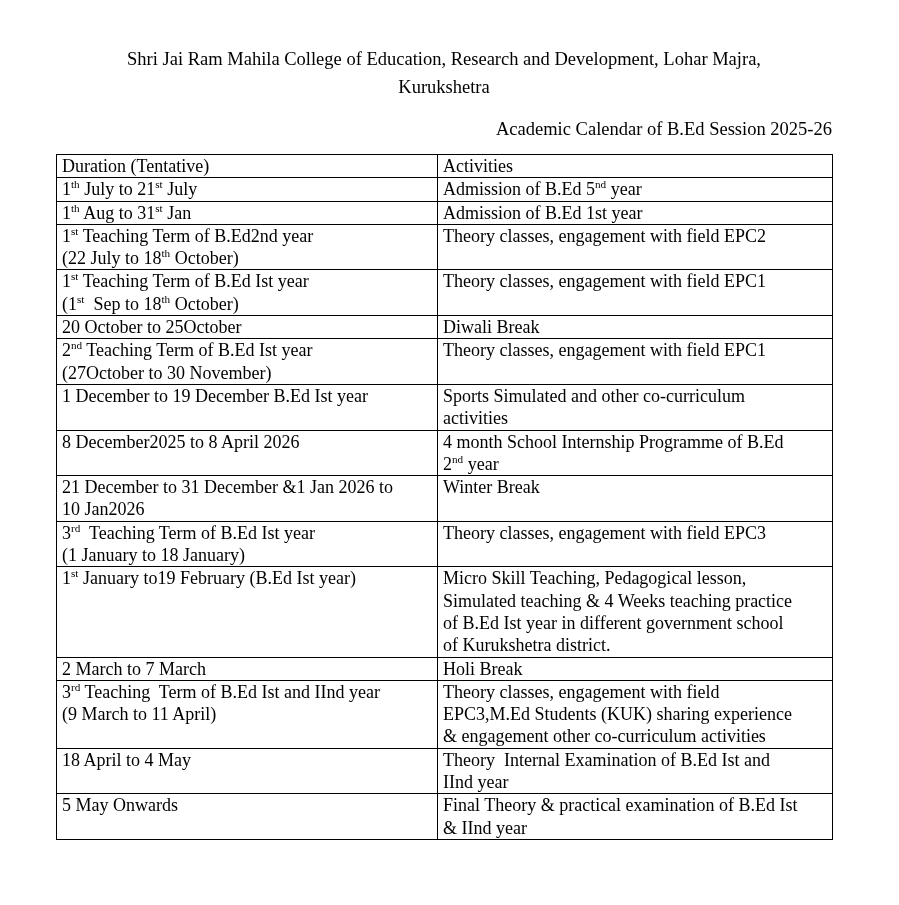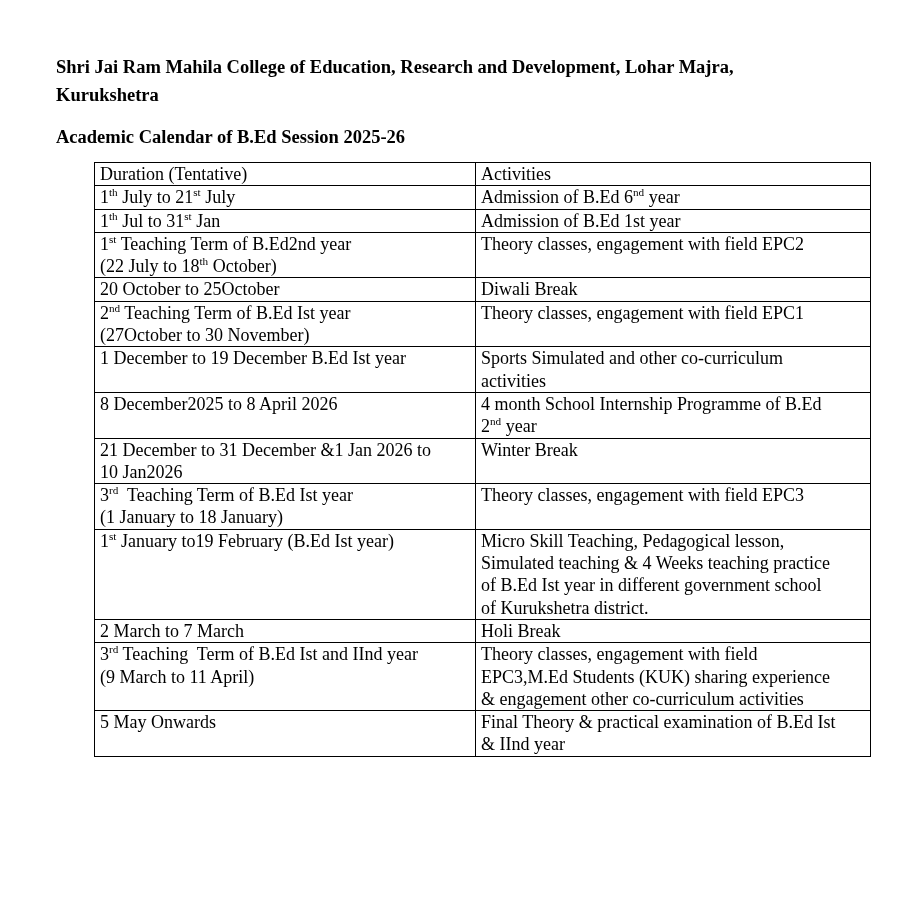--- a/index.html
+++ b/index.html
@@ -10,44 +10,44 @@
     font-family: "Liberation Serif", "DejaVu Serif", serif;
   }
   .page {
     position: relative;
     width: 899px;
     height: 905px;
     background: #ffffff;
     overflow: hidden;
   }
   .doc-title {
-    margin: 8px;
+    margin: 0;
     padding-top: 45px;
     width: 776px;
     margin-left: 56px;
-    text-align: left;
+    text-align: center;
     font-size: 18.5px;
-    font-weight: bold;
+    font-weight: normal;
     line-height: 28px;
   }
   .doc-subtitle {
     margin: 14px;
     margin-top: 17px;
     width: 776px;
     margin-left: 56px;
-    text-align: left;
+    text-align: right;
     font-size: 18.5px;
-    font-weight: bold;
+    font-weight: normal;
     line-height: 22px;
   }
   table.calendar {
     border-collapse: collapse;
     table-layout: fixed;
     width: 776px;
-    margin-left: 94px;
+    margin-left: 56px;
     margin-top: 13px;
     font-size: 18px;
   }
   table.calendar col.c1 { width: 381px; }
   table.calendar col.c2 { width: 395px; }
   table.calendar th,
   table.calendar td {
     border: 1px solid #000000;
     vertical-align: top;
     text-align: left;
@@ -79,29 +79,33 @@
     </colgroup>
     <thead>
       <tr>
         <th>Duration (Tentative)</th>
         <th>Activities</th>
       </tr>
     </thead>
     <tbody id="calendar-body">
         <tr>
           <td><span>1</span><sup>th</sup><span> July to 21</span><sup>st</sup><span> July</span></td>
-          <td><span>Admission of B.Ed 6</span><sup>nd</sup><span> year</span></td>
+          <td><span>Admission of B.Ed 5</span><sup>nd</sup><span> year</span></td>
         </tr>
         <tr>
-          <td><span>1</span><sup>th</sup><span> Jul to 31</span><sup>st</sup><span> Jan</span></td>
+          <td><span>1</span><sup>th</sup><span> Aug to 31</span><sup>st</sup><span> Jan</span></td>
           <td><span>Admission of B.Ed 1st year</span></td>
         </tr>
         <tr>
           <td><span>1</span><sup>st</sup><span> Teaching Term of B.Ed2nd year</span><br><span>(22 July to 18</span><sup>th</sup><span> October)</span></td>
           <td><span>Theory classes, engagement with field EPC2</span></td>
+        </tr>
+        <tr>
+          <td><span>1</span><sup>st</sup><span> Teaching Term of B.Ed Ist year</span><br><span>(1</span><sup>st</sup><span>  Sep to 18</span><sup>th</sup><span> October)</span></td>
+          <td><span>Theory classes, engagement with field EPC1</span></td>
         </tr>
         <tr>
           <td><span>20 October to 25October</span></td>
           <td><span>Diwali Break</span></td>
         </tr>
         <tr>
           <td><span>2</span><sup>nd</sup><span> Teaching Term of B.Ed Ist year</span><br><span>(27October to 30 November)</span></td>
           <td><span>Theory classes, engagement with field EPC1</span></td>
         </tr>
         <tr>
@@ -126,18 +130,22 @@
         </tr>
         <tr>
           <td><span>2 March to 7 March</span></td>
           <td><span>Holi Break</span></td>
         </tr>
         <tr>
           <td><span>3</span><sup>rd</sup><span> Teaching  Term of B.Ed Ist and IInd year</span><br><span>(9 March to 11 April)</span></td>
           <td><span>Theory classes, engagement with field</span><br><span>EPC3,M.Ed Students (KUK) sharing experience</span><br><span>&amp; engagement other co-curriculum activities</span></td>
         </tr>
         <tr>
+          <td><span>18 April to 4 May</span></td>
+          <td><span>Theory  Internal Examination of B.Ed Ist and</span><br><span>IInd year</span></td>
+        </tr>
+        <tr>
           <td><span>5 May Onwards</span></td>
           <td><span>Final Theory &amp; practical examination of B.Ed Ist</span><br><span>&amp; IInd year</span></td>
         </tr>
       </tbody>
   </table>
 </div>
 
 </body></html>

